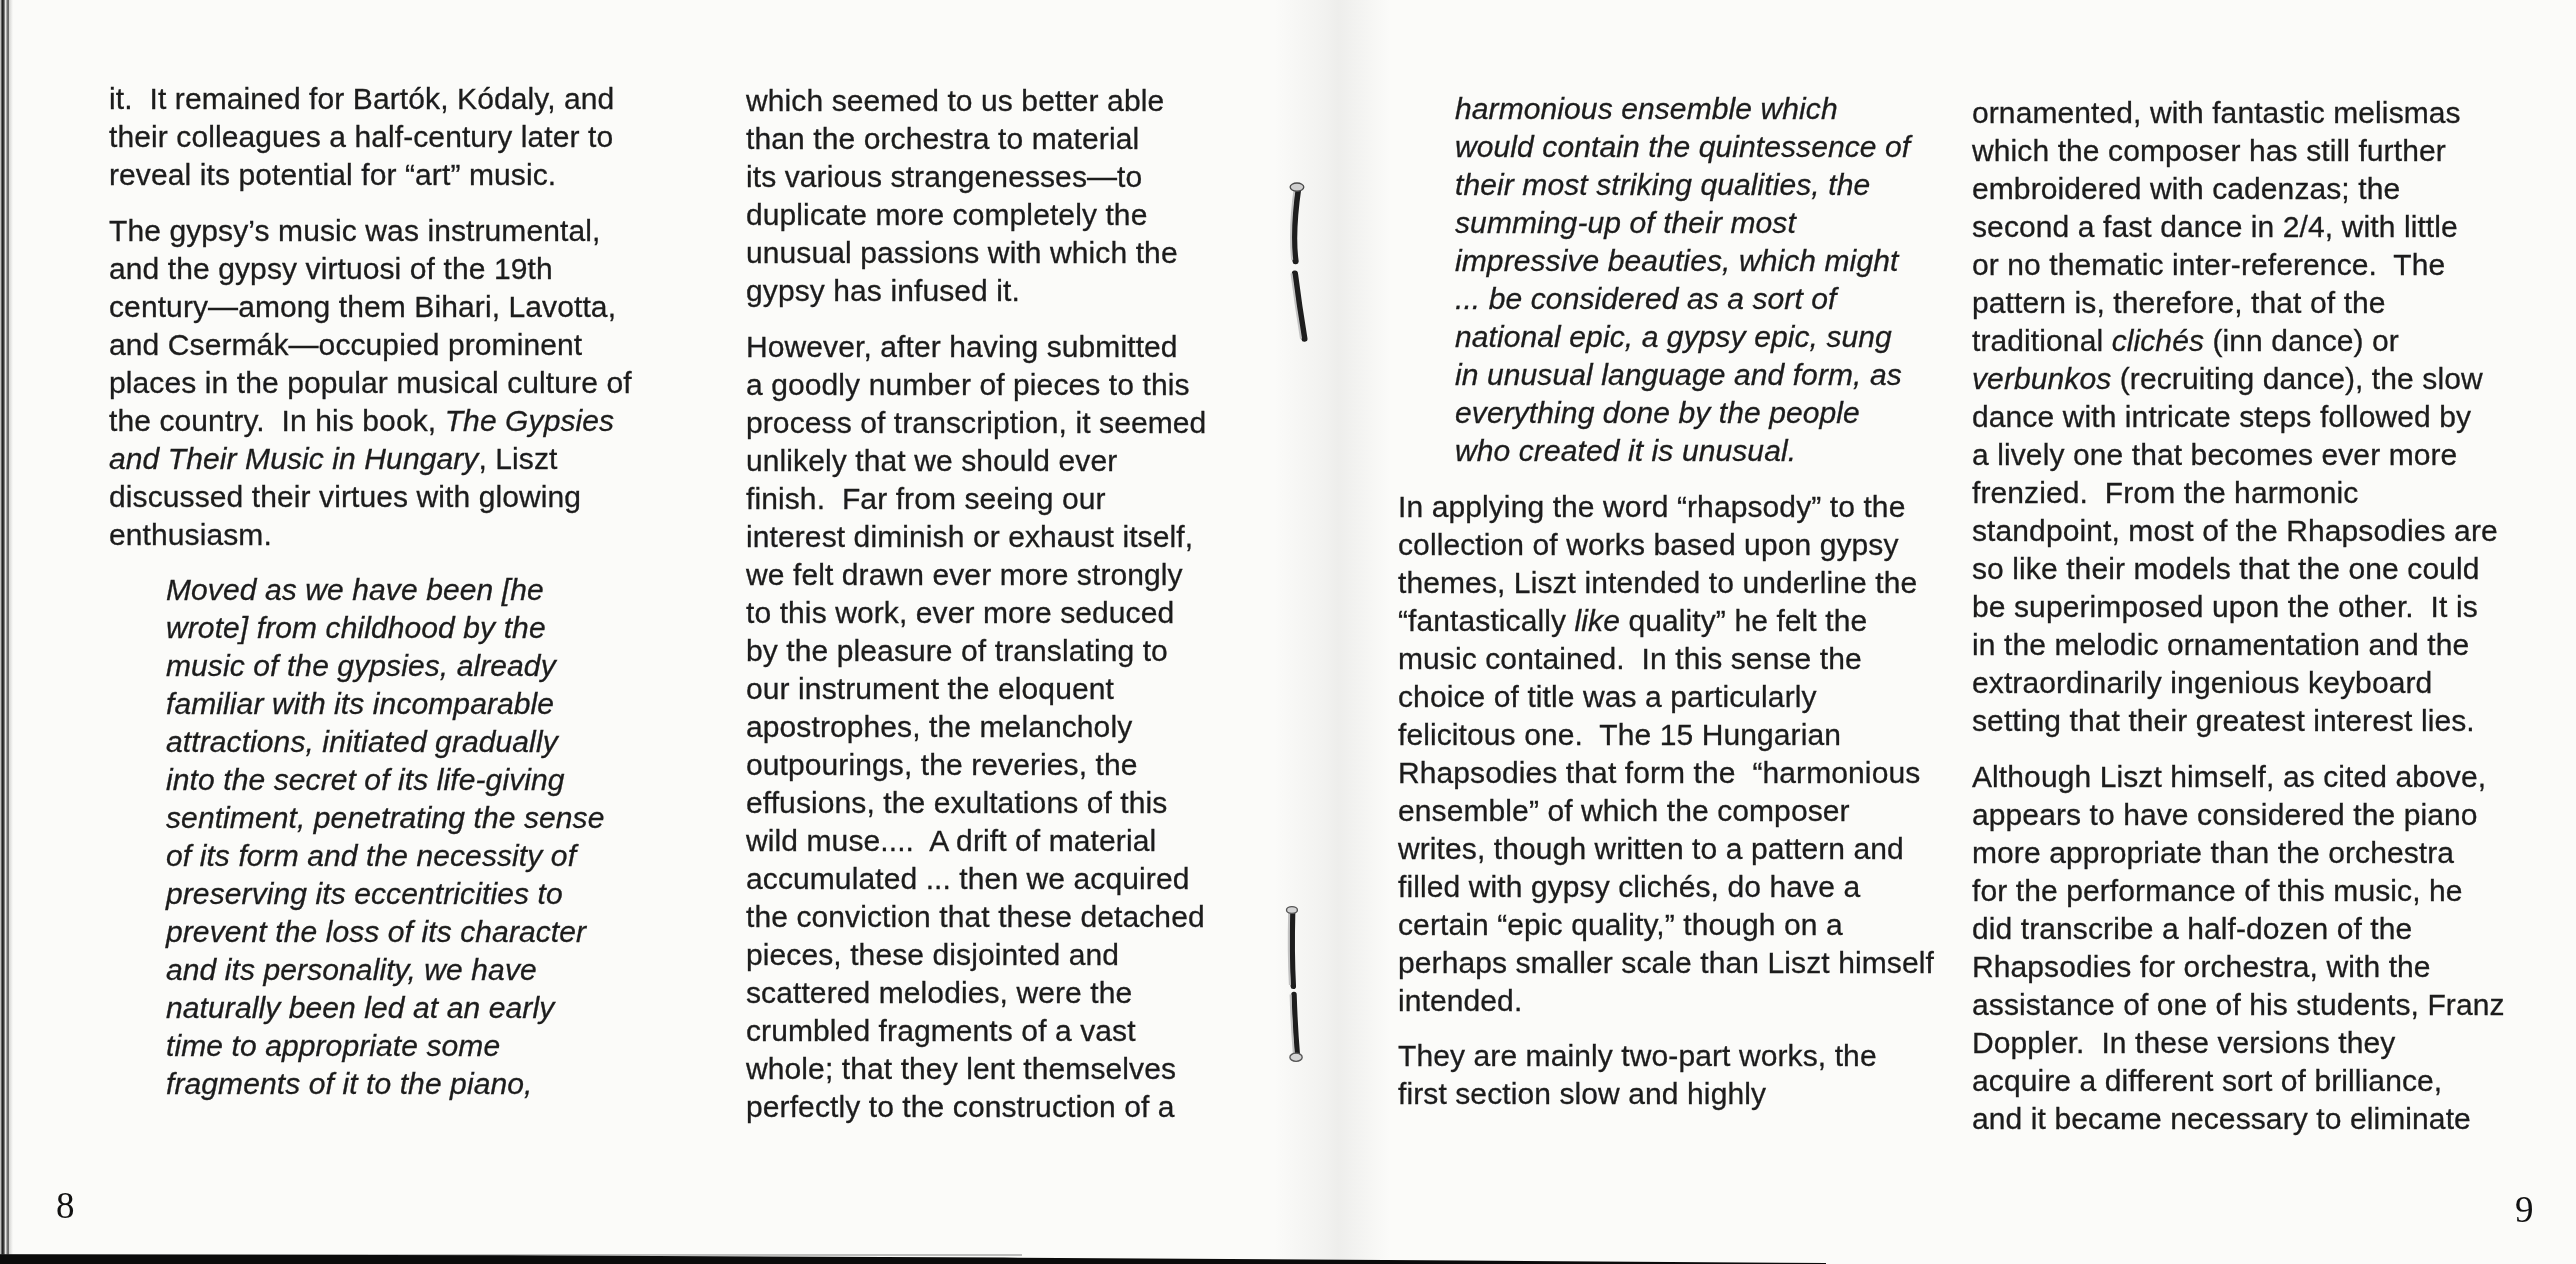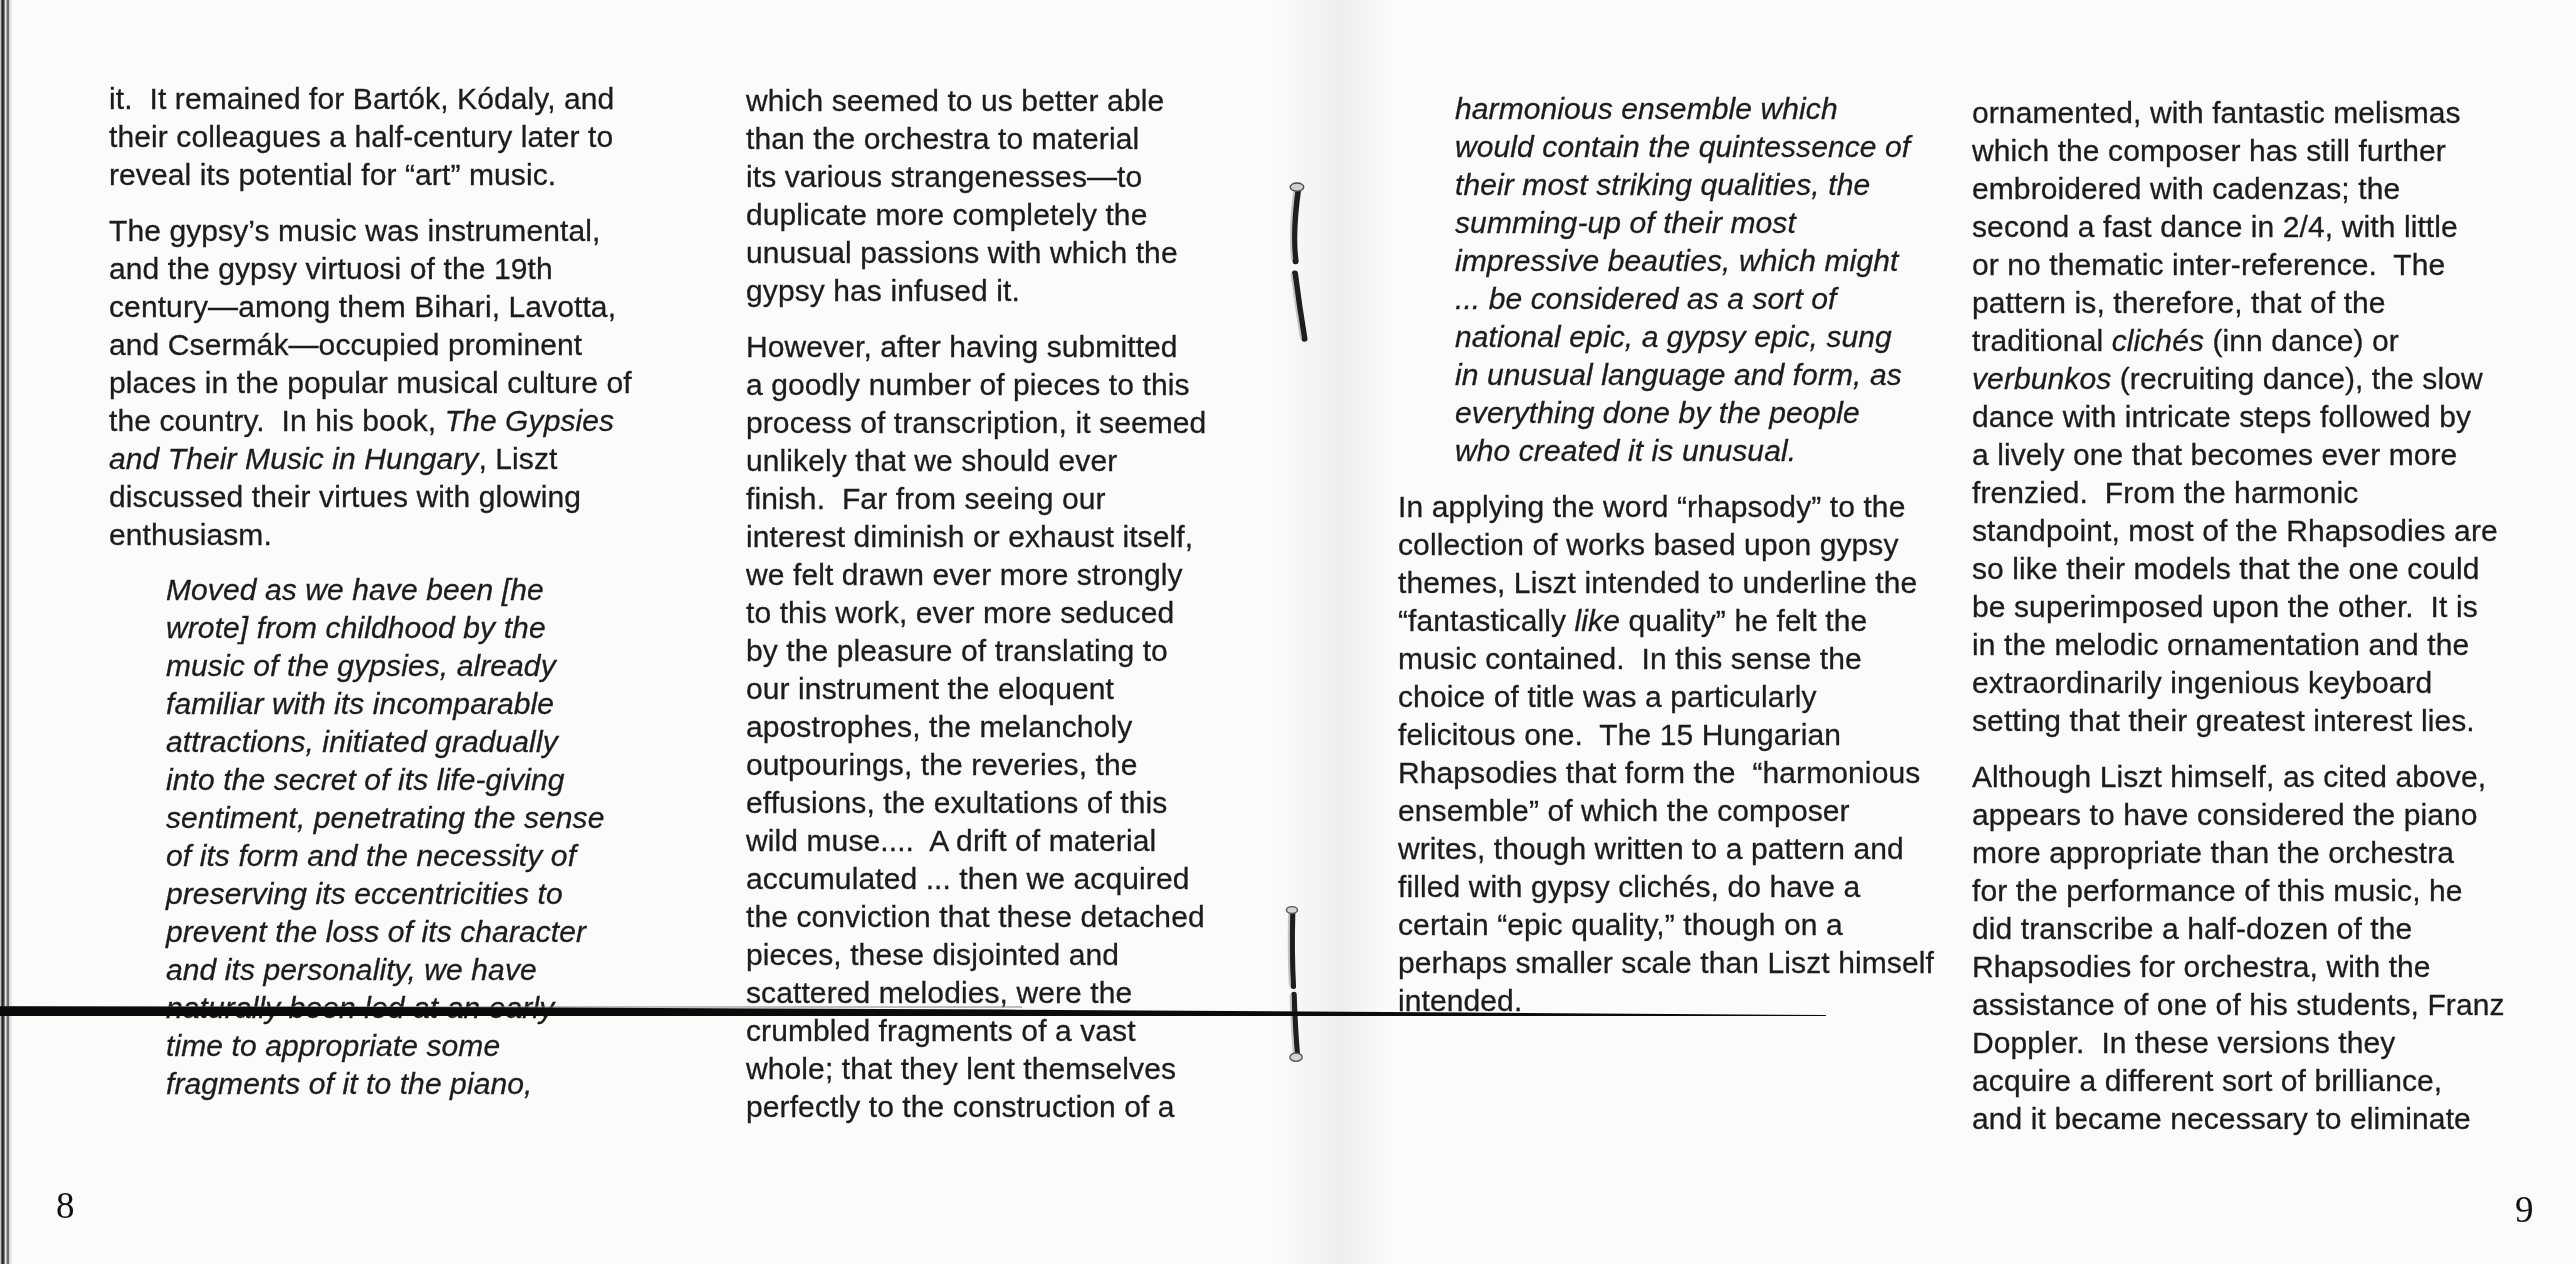--- a/index.html
+++ b/index.html
@@ -2,21 +2,21 @@
 <html style="font-size:11px"><head>
 <meta charset="utf-8">
 <title>Booklet Spread</title>
 <style>
   html,body{margin:0;padding:0;}
   body{
     width:2576px;height:1264px;overflow:hidden;
     background:#fbfbf9;
     font-family:"Liberation Sans","DejaVu Sans",sans-serif;
   }
-  .spread{position:relative;width:2576px;height:1016px;background:#fbfbf9;}
+  .spread{position:relative;width:2576px;height:1264px;background:#fbfbf9;}
 
   
   .spine-edge{
     position:absolute;left:0;top:0;width:13.6px;height:1264px;
     background:linear-gradient(90deg,
       #f2f2f0 0px,#6b6b6b 1.4px,#161616 2.7px,#5a5a5a 4.1px,
       #e8e8e6 5.5px,#9b9b9b 6.8px,#4a4a4a 8.2px,#d9d9d7 9.5px,
       #fbfbf9 13px);
   }
   
@@ -143,20 +143,22 @@
 music contained.  In this sense the
 choice of title was a particularly
 felicitous one.  The 15 Hungarian
 Rhapsodies that form the  “harmonious
 ensemble” of which the composer
 writes, though written to a pattern and
 filled with gypsy clichés, do have a
 certain “epic quality,” though on a
 perhaps smaller scale than Liszt himself
 intended.</p>
+    <p class="para">They are mainly two-part works, the
+first section slow and highly</p>
   </div>
 
   <div class="col c4">
     <p class="para">ornamented, with fantastic melismas
 which the composer has still further
 embroidered with cadenzas; the
 second a fast dance in 2/4, with little
 or no thematic inter-reference.  The
 pattern is, therefore, that of the
 traditional <em>clichés</em> (inn dance) or

